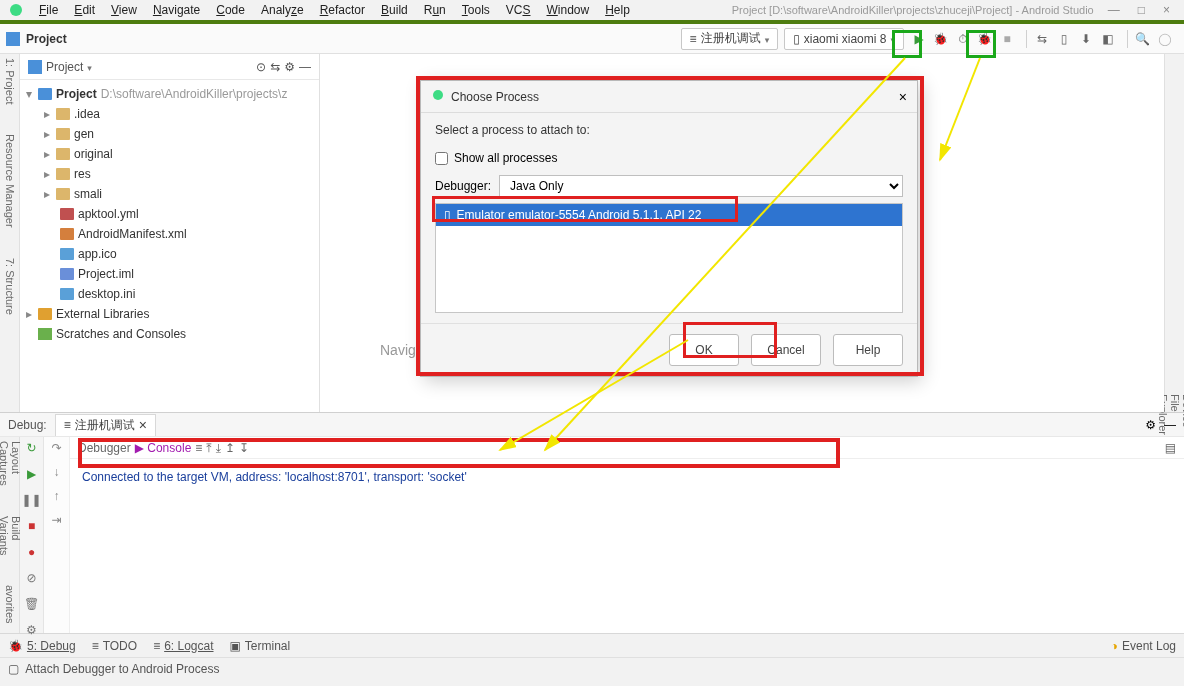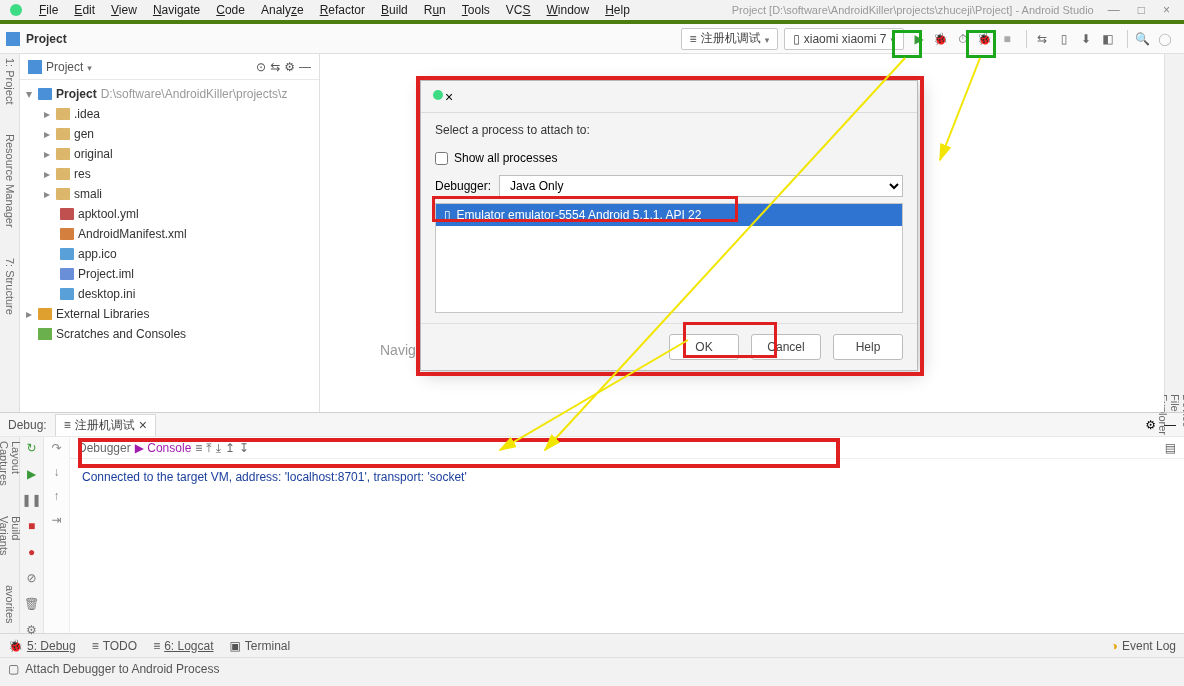--- a/index.html
+++ b/index.html
@@ -72,21 +72,21 @@
 .dialog .dlg-title { height: 32px; display: flex; align-items: center; padding: 0 10px; border-bottom: 1px solid #dcdcdc; }
 .dialog .dlg-title .t { flex: 1; color: #333; font-size: 12px; }
 .dialog .dlg-body { padding: 10px 14px; background: #f4f4f4; }
 .dialog .prompt { color: #333; margin-bottom: 14px; }
 .dialog .chk { display: flex; align-items: center; gap: 6px; margin-bottom: 10px; }
 .dialog .field { display: flex; align-items: center; gap: 8px; margin-bottom: 6px; }
 .dialog select { flex: 1; height: 22px; border: 1px solid #bfbfbf; background: #fff; padding: 0 6px; }
 .dialog .listbox { height: 110px; background: #fff; border: 1px solid #c6c6c6; }
 .dialog .listitem { height: 22px; display: flex; align-items: center; padding: 0 8px; background: #2e74d0; color: #fff; gap: 6px; }
 .dialog .btnrow { display: flex; justify-content: flex-end; gap: 12px; padding: 10px 14px; border-top: 1px solid #e0e0e0; }
-.dialog .btn { min-width: 70px; height: 26px; border: 1px solid #bcbcbc; background: #fff; border-radius: 3px; color: #444; }
+.dialog .btn { min-width: 70px; height: 32px; border: 1px solid #bcbcbc; background: #fff; border-radius: 3px; color: #444; }
 
 
 .hl { position: absolute; border: 3px solid #e02020; pointer-events: none; }
 .hl.green { border-color: #1aa81a; }
 .hl.thick { border-width: 4px; }
 
 svg.arrow { position: absolute; pointer-events: none; }
 
 .small-ico { width: 14px; height: 14px; display: inline-block; }
 .gear-icon::before { content: "⚙"; }
@@ -130,21 +130,21 @@
   <span class="proj-ico"></span>
   <span class="label">Project</span>
   <span class="spacer"></span>
   <span class="toolbtn">
     <span>≡</span>
     <span>注册机调试</span>
     <span class="dropdown-arrow"></span>
   </span>
   <span class="toolbtn">
     <span>▯</span>
-    <span>xiaomi xiaomi 7</span>
+    <span>xiaomi xiaomi 8</span>
     <span class="dropdown-arrow"></span>
   </span>
   <span class="tbicon play-icon"></span>
   <span class="tbicon bug">🐞</span>
   <span class="tbicon">⏱</span>
   <span class="tbicon bug">🐞</span>
   <span class="tbicon" style="color:#aaa">■</span>
   <span class="vdiv"></span>
   <span class="tbicon">⇆</span>
   <span class="tbicon">▯</span>
@@ -326,20 +326,21 @@
 <div class="statusbar">
   <span>▢</span>
   <span style="margin-left:6px">Attach Debugger to Android Process</span>
 </div>
 
 <div class="dialog">
   <div class="dlg-title">
     <span><svg width="14" height="14">
           <circle cx="7" cy="7" r="5" fill="#3ddc84"></circle>
         </svg></span>
+    <span class="t" style="margin-left:6px">Choose Process</span>
     <span class="close-x"></span>
   </div>
   <div class="dlg-body">
     <div class="prompt">Select a process to attach to:</div>
     <label class="chk">
       <input type="checkbox" style="">
       <span>Show all processes</span>
     </label>
     <div class="field">
       <span>Debugger:</span>

